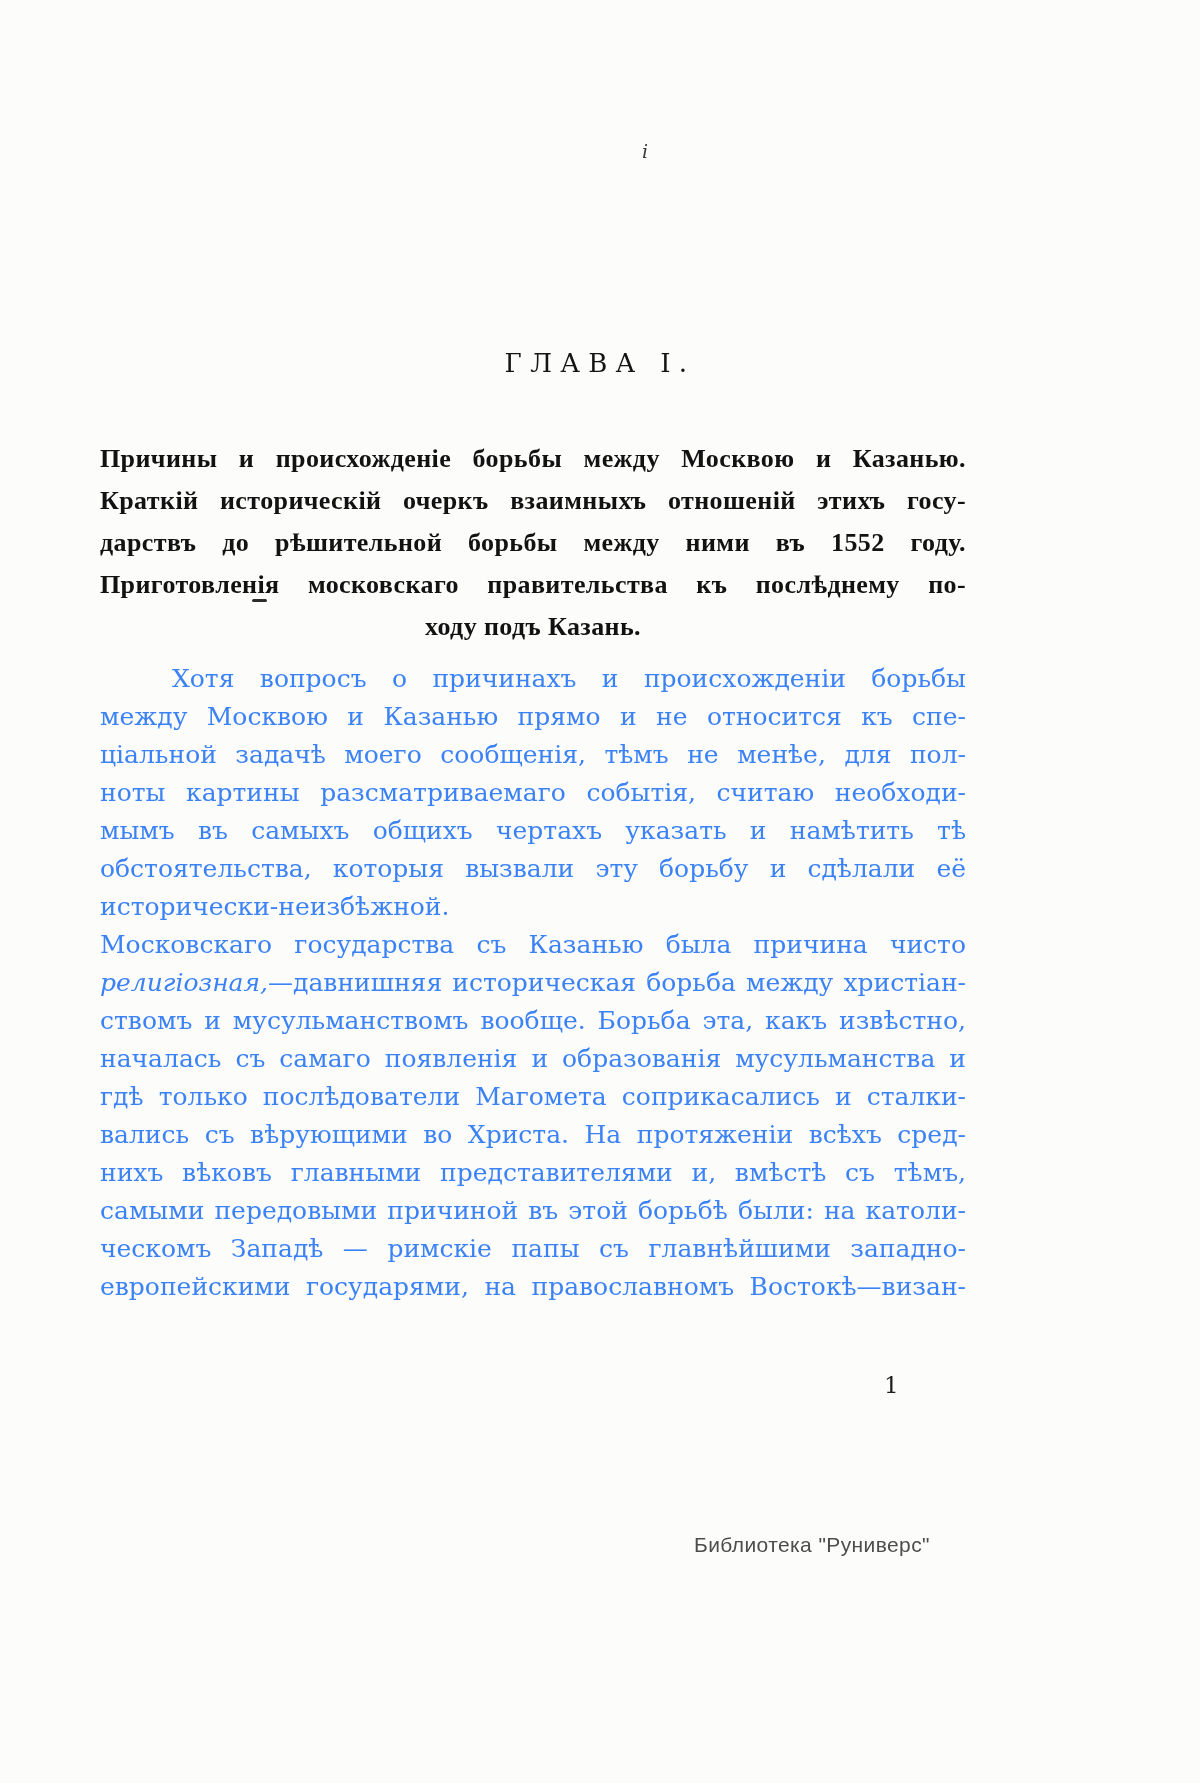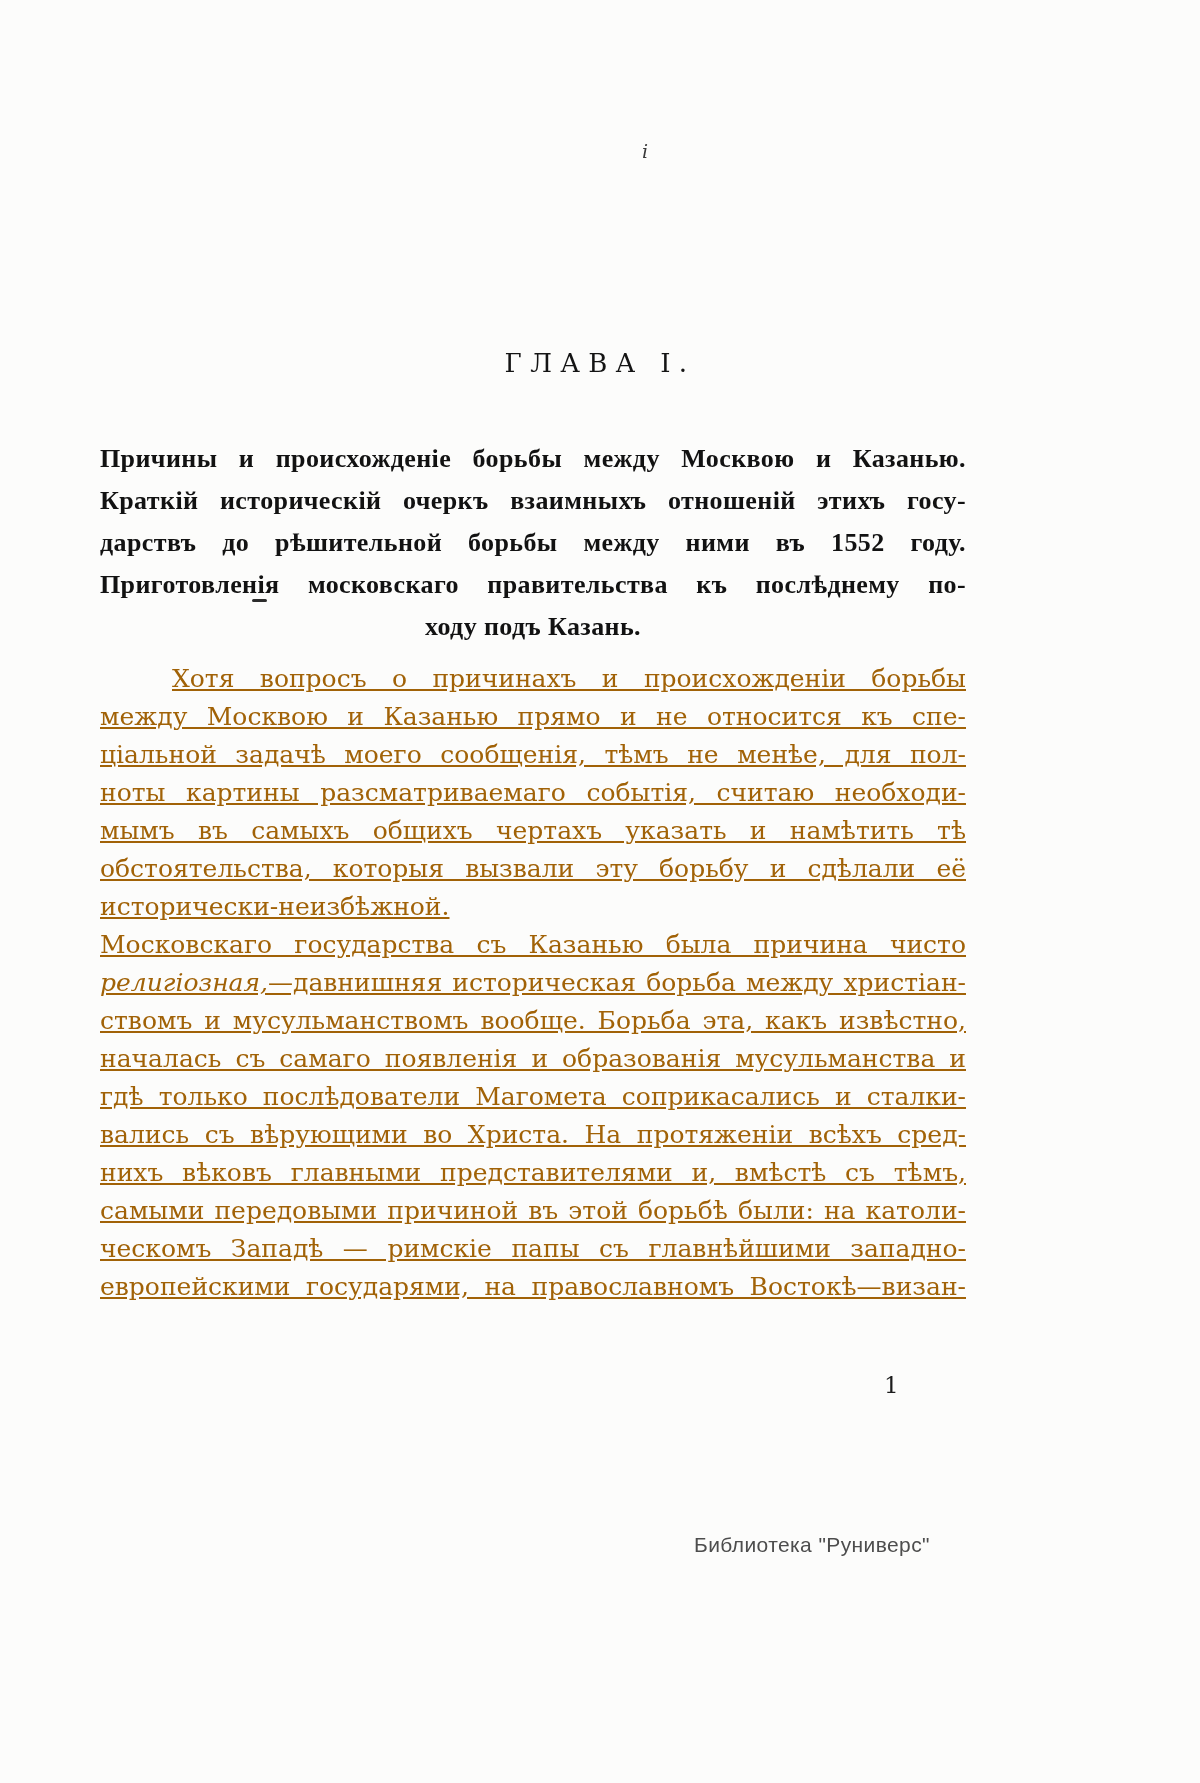--- a/index.html
+++ b/index.html
@@ -49,22 +49,21 @@
     letter-spacing: 0.4px;
     color: #121212;
   }
   .body-text {
     position: absolute;
     left: 100px;
     top: 660px;
     width: 866px;
     font-size: 25px;
     line-height: 38px;
-    color: #a16207;
-    text-decoration: underline;
+    color: #3b82f6;
   }
   .line {
     text-align: justify;
     text-align-last: justify;
     -moz-text-align-last: justify;
   }
   .line.left {
     text-align: right;
     text-align-last: left;
     -moz-text-align-last: left;

